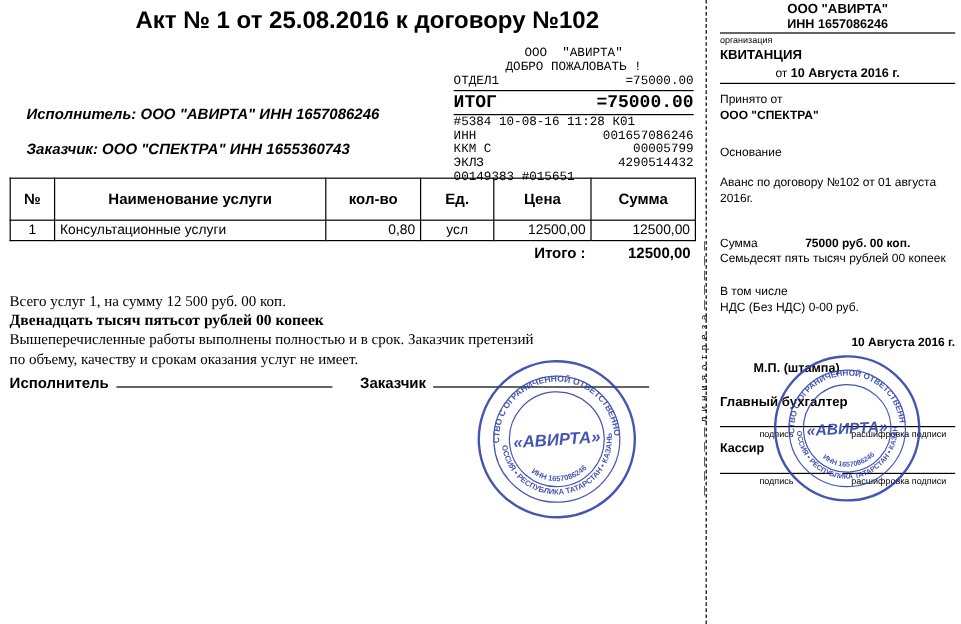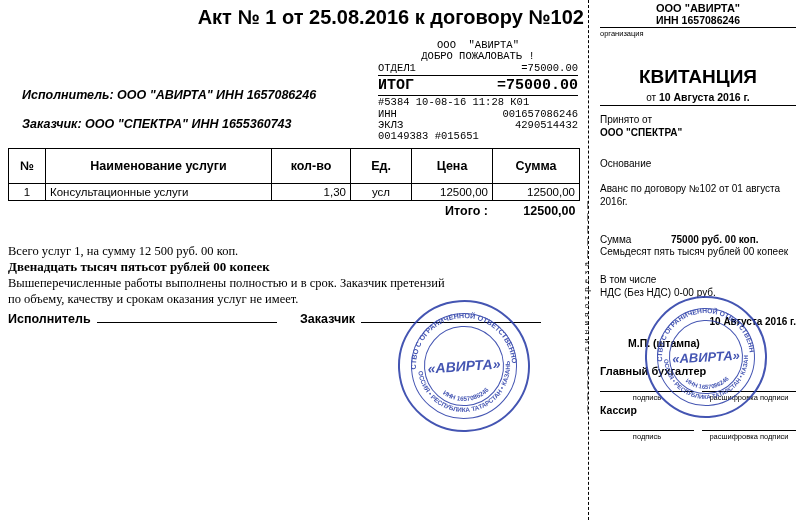--- a/index.html
+++ b/index.html
@@ -24,24 +24,24 @@
   
   .act {
     position: absolute;
     left: 0;
     top: 0;
     width: 590px;
     height: 520px;
   }
   .act-title {
     position: absolute;
-    left: 4px;
+    left: 16px;
     top: 6px;
     width: 580px;
-    text-align: right;
+    text-align: center;
     font-size: 20px;
     font-weight: bold;
     letter-spacing: 0px;
   }
 
   
   .cheque {
     position: absolute;
     left: 378px;
     top: 40px;
@@ -189,24 +189,24 @@
     font-weight: bold;
     font-size: 10.5px;
     padding-bottom: 1px;
   }
   .r-sub {
     font-size: 7.5px;
     color: #000;
     padding-top: 1px;
   }
   .r-kv {
-    text-align: center;
-    font-weight: bold;
-    font-size: 19px;
-    margin-top: 28px;
+    text-align: left;
+    font-weight: bold;
+    font-size: 11px;
+    margin-top: 2px;
   }
   .r-order {
     font-size: 8.5px;
     margin-top: 14px;
     padding-bottom: 2px;
   }
   .r-date {
     text-align: center;
     font-size: 10px;
     margin-top: 3px;
@@ -331,20 +331,24 @@
         <span>ИТОГ</span>
         <span>=75000.00</span>
       </div>
       <div class="cheque-rule"></div>
       <div class="ln">#5384 10-08-16 11:28 К01</div>
       <div class="row">
         <span class="ln">ИНН</span>
         <span class="ln">001657086246</span>
       </div>
       <div class="row">
+        <span class="ln">ККМ С</span>
+        <span class="ln">00005799</span>
+      </div>
+      <div class="row">
         <span class="ln">ЭКЛЗ</span>
         <span class="ln">4290514432</span>
       </div>
       <div class="ln">00149383 #015651</div>
     </div>
 
     <div class="party ex">Исполнитель: ООО "АВИРТА" ИНН 1657086246</div>
     <div class="party cu">Заказчик: ООО "СПЕКТРА" ИНН 1655360743</div>
 
     <table class="services">
@@ -355,21 +359,21 @@
           <th style="width:70px">кол-во</th>
           <th style="width:52px">Ед.</th>
           <th style="width:72px">Цена</th>
           <th style="width:78px">Сумма</th>
         </tr>
       </thead>
       <tbody>
         <tr>
           <td class="num">1</td>
           <td class="name">Консультационные услуги</td>
-          <td class="qty">1,30</td>
+          <td class="qty">0,80</td>
           <td class="unit">усл</td>
           <td class="price">12500,00</td>
           <td class="sum">12500,00</td>
         </tr>
         <tr class="total">
           <td colspan="5" class="lbl">Итого :</td>
           <td class="val">12500,00</td>
         </tr>
       </tbody>
     </table>

